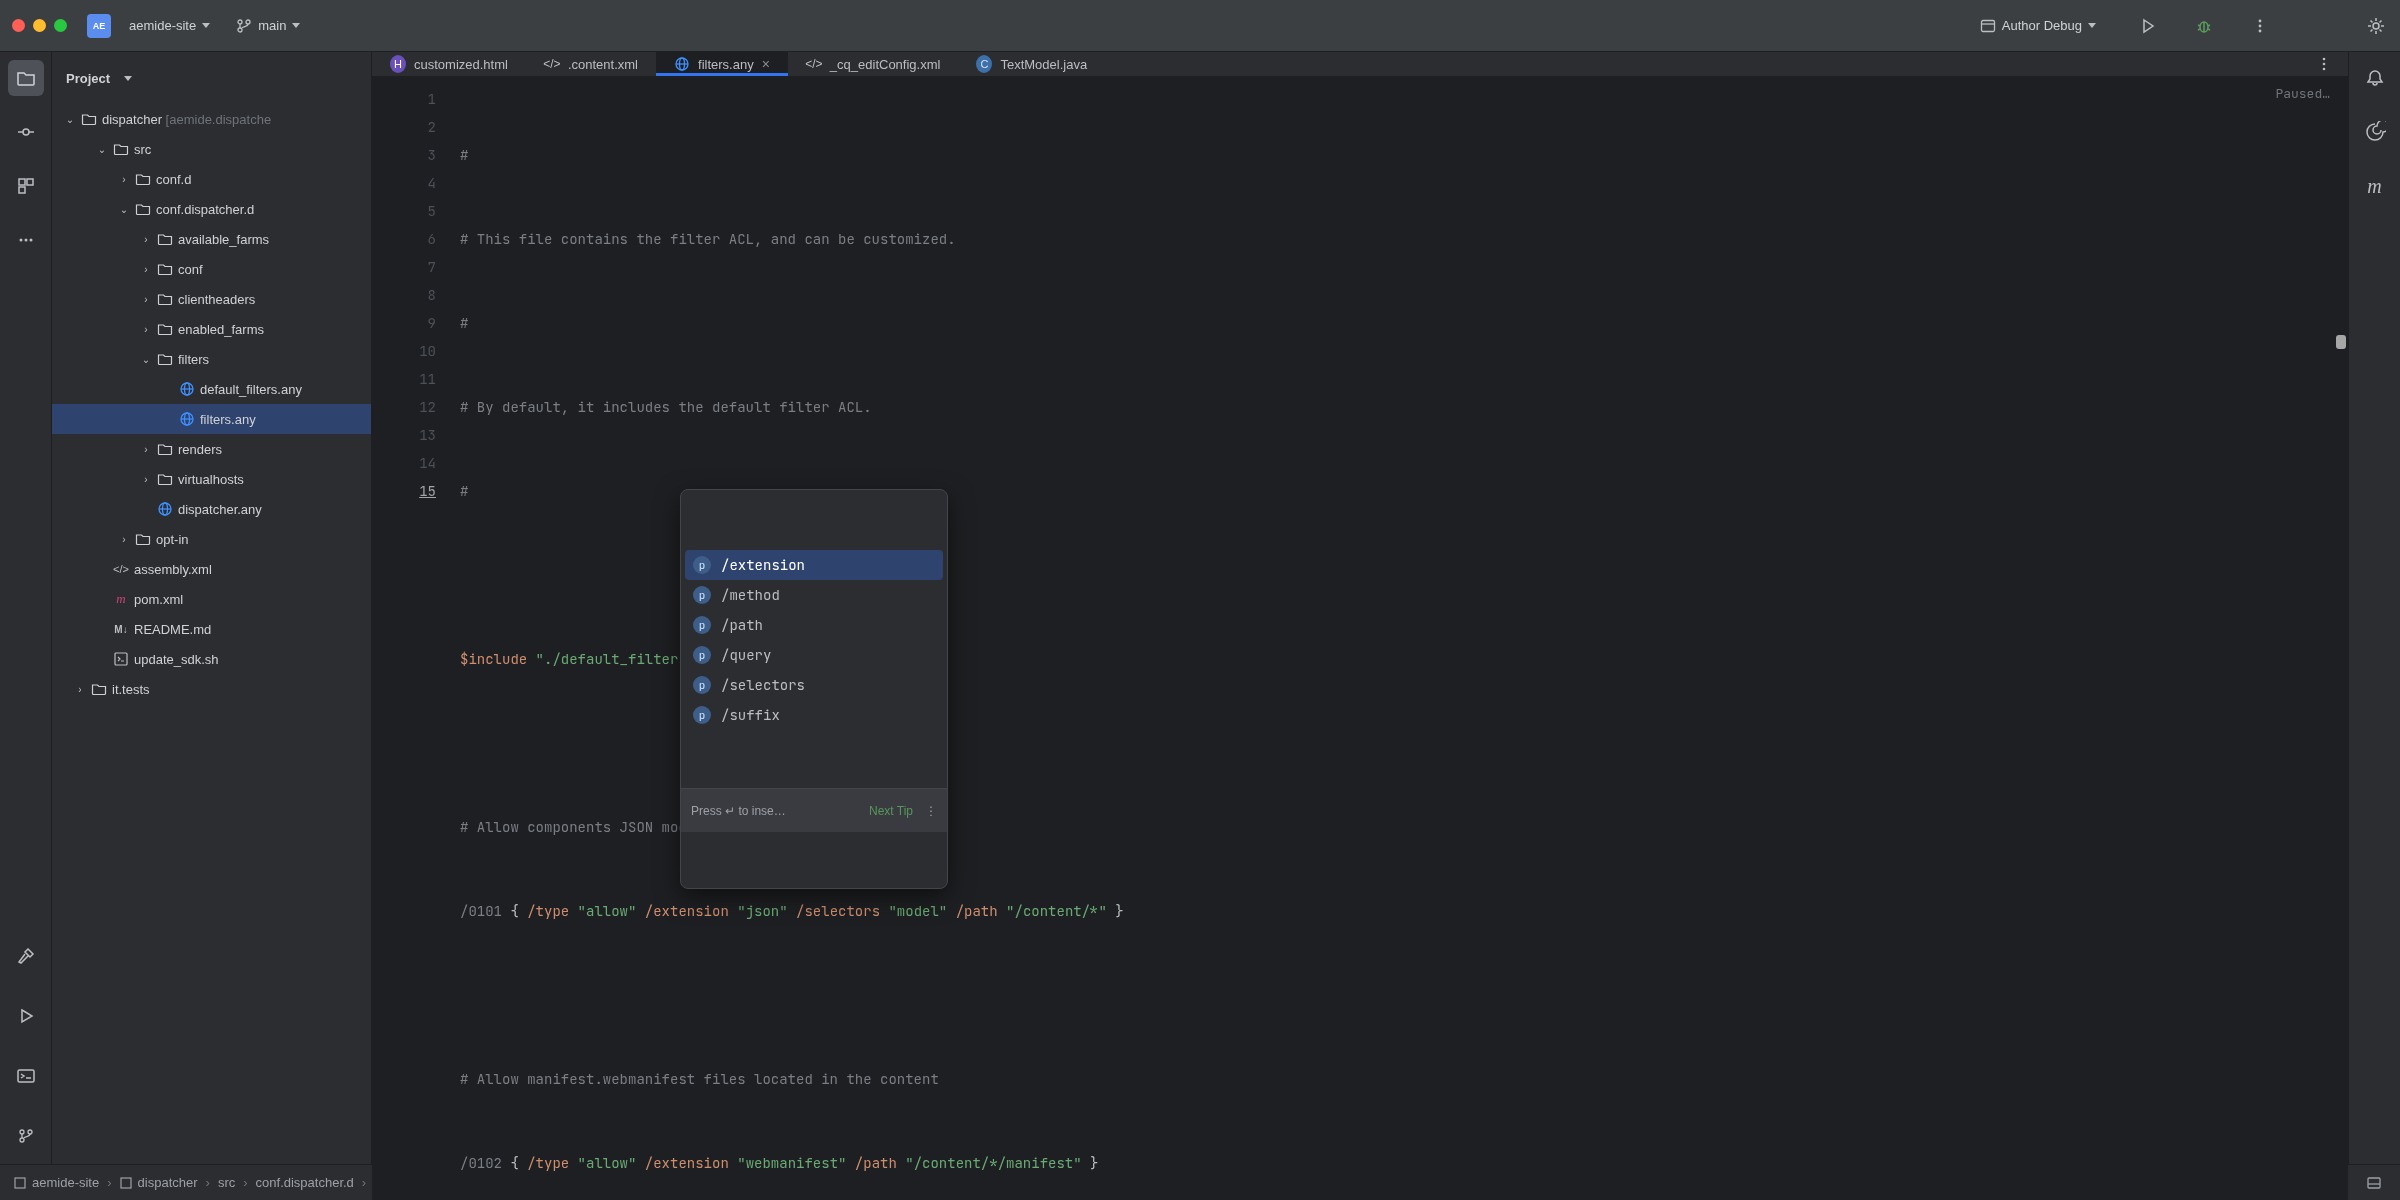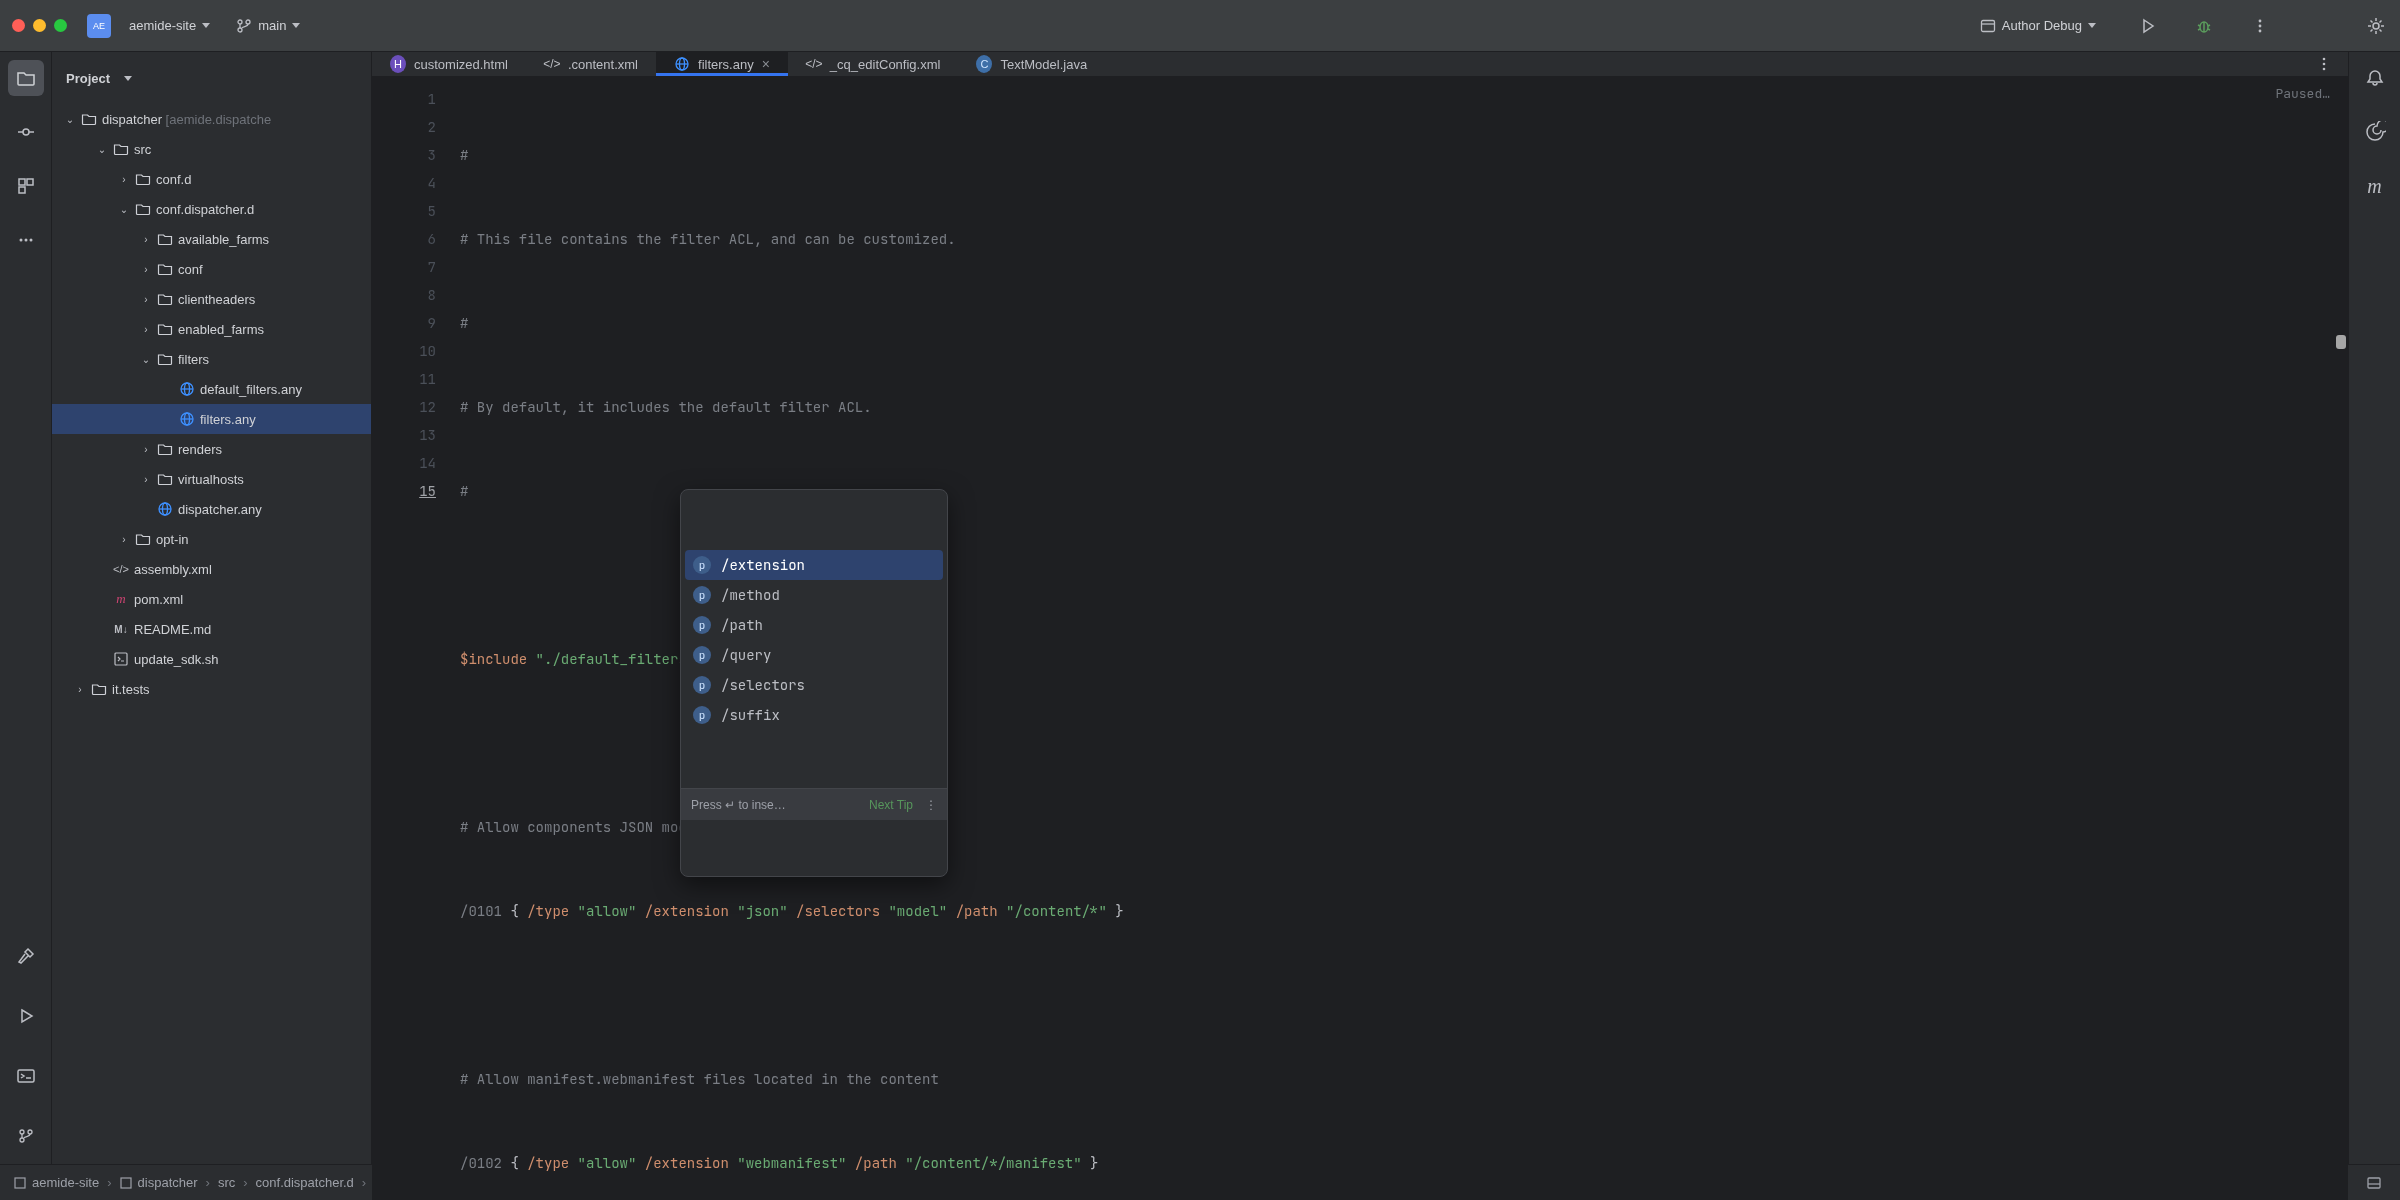--- a/index.html
+++ b/index.html
@@ -21,21 +21,21 @@
   align-items: center;
   padding: 0 12px;
   gap: 10px;
   border-bottom: 1px solid #1e1f22;
 }
 .traffic-lights { display: flex; gap: 8px; margin-right: 10px; }
 .tl { width: 13px; height: 13px; border-radius: 50%; }
 .tl.red { background: #ff5f57; }
 .tl.yellow { background: #febc2e; }
 .tl.green { background: #28c840; }
-.app-icon { width: 24px; height: 24px; background: #5b8def; border-radius: 4px; display: flex; align-items: center; justify-content: center; font-size: 9px; color: #fff; font-weight: normal; }
+.app-icon { width: 24px; height: 24px; background: #5b8def; border-radius: 4px; display: flex; align-items: center; justify-content: center; font-size: 9px; color: #fff; font-weight: bold; }
 .titlebar-item { display: flex; align-items: center; gap: 6px; color: #d0d2d6; padding: 4px 8px; border-radius: 4px; }
 .chevron-down { width: 0; height: 0; border-left: 4px solid transparent; border-right: 4px solid transparent; border-top: 5px solid #bcbec4; display: inline-block; }
 .titlebar-right { margin-left: auto; display: flex; align-items: center; gap: 32px; }
 .icon-btn { width: 24px; height: 24px; display: flex; align-items: center; justify-content: center; color: #bcbec4; }
 .main-row { display: flex; flex: 1; min-height: 0; }
 .left-rail { width: 52px; background: #2b2d30; border-right: 1px solid #1e1f22; display: flex; flex-direction: column; align-items: center; padding-top: 8px; gap: 18px; }
 .rail-btn { width: 36px; height: 36px; display: flex; align-items: center; justify-content: center; border-radius: 6px; color: #bcbec4; }
 .rail-btn.active { background: #4e5157; }
 .right-rail { width: 52px; background: #2b2d30; border-left: 1px solid #1e1f22; display: flex; flex-direction: column; align-items: center; padding-top: 8px; gap: 18px; }
 .project-panel { width: 320px; background: #2b2d30; border-right: 1px solid #1e1f22; display: flex; flex-direction: column; }
@@ -80,21 +80,21 @@
   border: 1px solid #43454a;
   border-radius: 8px;
   box-shadow: 0 8px 24px rgba(0,0,0,0.5);
   overflow: hidden;
   font-family: -apple-system, BlinkMacSystemFont, sans-serif;
 }
 .completion-list { padding: 4px; max-height: 186px; overflow: hidden; }
 .completion-item { display: flex; align-items: center; gap: 10px; height: 30px; padding: 0 8px; border-radius: 4px; font-family: "JetBrains Mono", Menlo, monospace; font-size: 14px; color: #bcbec4; }
 .completion-item.selected { background: #2e436e; color: #fff; }
 .completion-badge { width: 18px; height: 18px; border-radius: 50%; background: #3e5e8a; color: #cde3ff; font-size: 11px; display: flex; align-items: center; justify-content: center; }
-.completion-footer { height: 32px; background: #393b40; border-top: 1px solid #43454a; display: flex; align-items: center; padding: 0 10px; font-size: 12px; color: #9da0a8; gap: 6px; }
+.completion-footer { height: 44px; background: #393b40; border-top: 1px solid #43454a; display: flex; align-items: center; padding: 0 10px; font-size: 12px; color: #9da0a8; gap: 6px; }
 .completion-footer .next-tip { color: #57965c; margin-left: auto; }
 .completion-footer .dots { color: #9da0a8; margin-left: 6px; }
 .statusbar { height: 36px; background: #2b2d30; border-top: 1px solid #1e1f22; display: flex; align-items: center; padding: 0 14px; font-size: 13px; color: #9da0a8; }
 .crumbs { display: flex; align-items: center; gap: 8px; }
 .crumb { display: flex; align-items: center; gap: 6px; }
 .crumb-sep { color: #6f737a; }
 .status-right { margin-left: auto; display: flex; align-items: center; gap: 22px; }
 svg { display: block; }
 .editor-scroll-thumb { position: absolute; right: 2px; top: 258px; width: 10px; height: 14px; background: #a6a6a6; border-radius: 3px; }
 </style>

